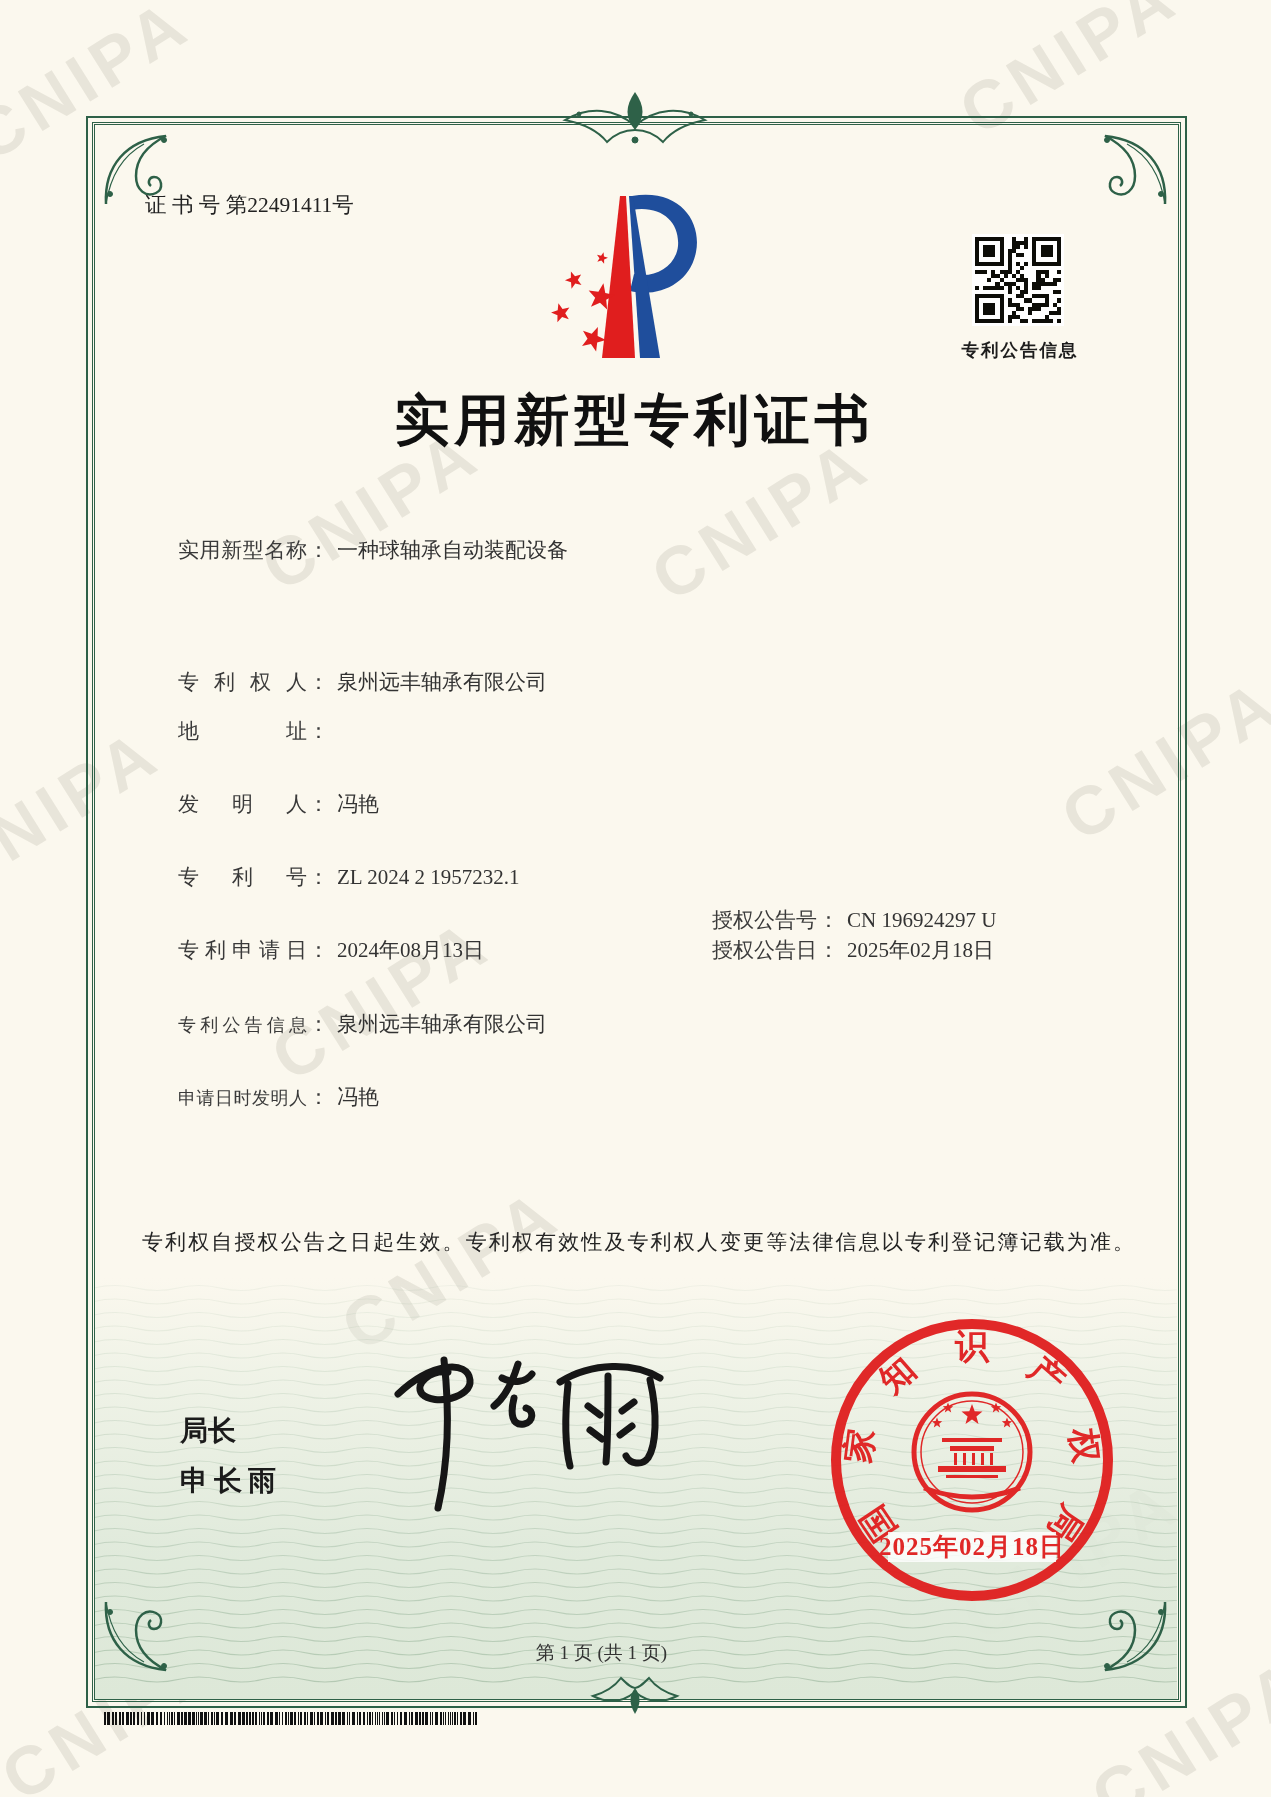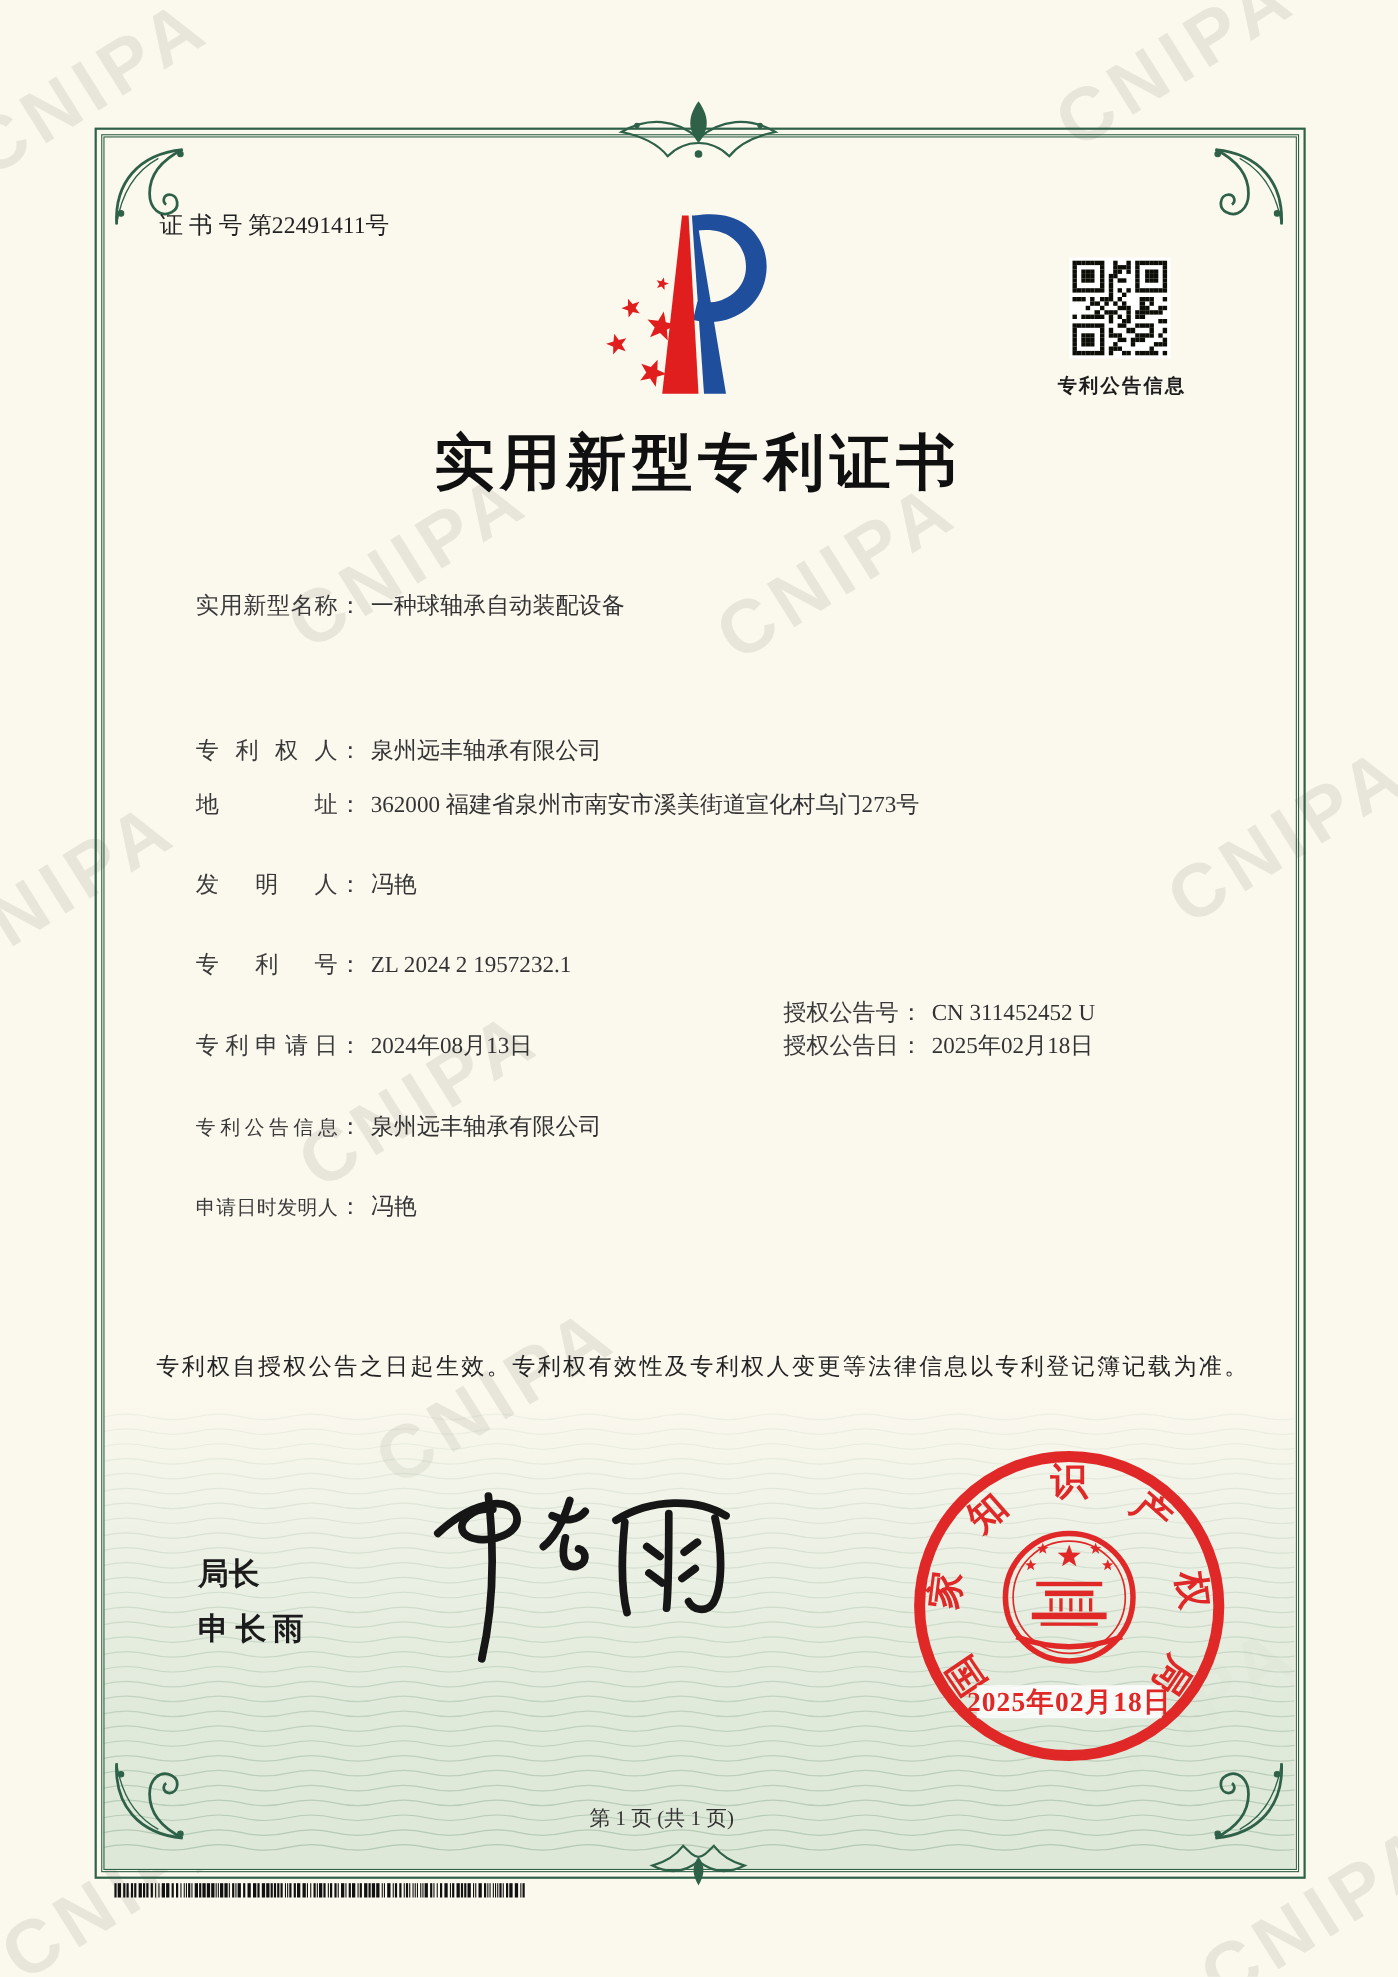--- a/index.html
+++ b/index.html
@@ -638,36 +638,35 @@
     <span class="val">一种球轴承自动装配设备</span>
 </div>
 <div class="row" style="top:668px">
   <span class="lbl">专利权人</span>
     <span class="colon">：</span>
     <span class="val">泉州远丰轴承有限公司</span>
 </div>
 <div class="row" style="top:717px">
   <span class="lbl">地址</span>
     <span class="colon">：</span>
-    <span class="val">362000 福建省泉州市南安市溪美街道宣化村乌门273号</span>
 </div>
 <div class="row" style="top:790px">
   <span class="lbl">发明人</span>
     <span class="colon">：</span>
     <span class="val">冯艳</span>
 </div>
 <div class="row" style="top:863px">
   <span class="lbl">专利号</span>
     <span class="colon">：</span>
     <span class="val">ZL 2024 2 1957232.1</span>
 </div>
 <div class="row row-r" style="top:906px">
   <span>授权公告号</span>
     <span class="colon">：</span>
-    <span class="val">CN 311452452 U</span>
+    <span class="val">CN 196924297 U</span>
 </div>
 <div class="row" style="top:936px">
   <span class="lbl">专利申请日</span>
     <span class="colon">：</span>
     <span class="val">2024年08月13日</span>
 </div>
 <div class="row row-r" style="top:936px">
   <span>授权公告日</span>
     <span class="colon">：</span>
     <span class="val">2025年02月18日</span>

